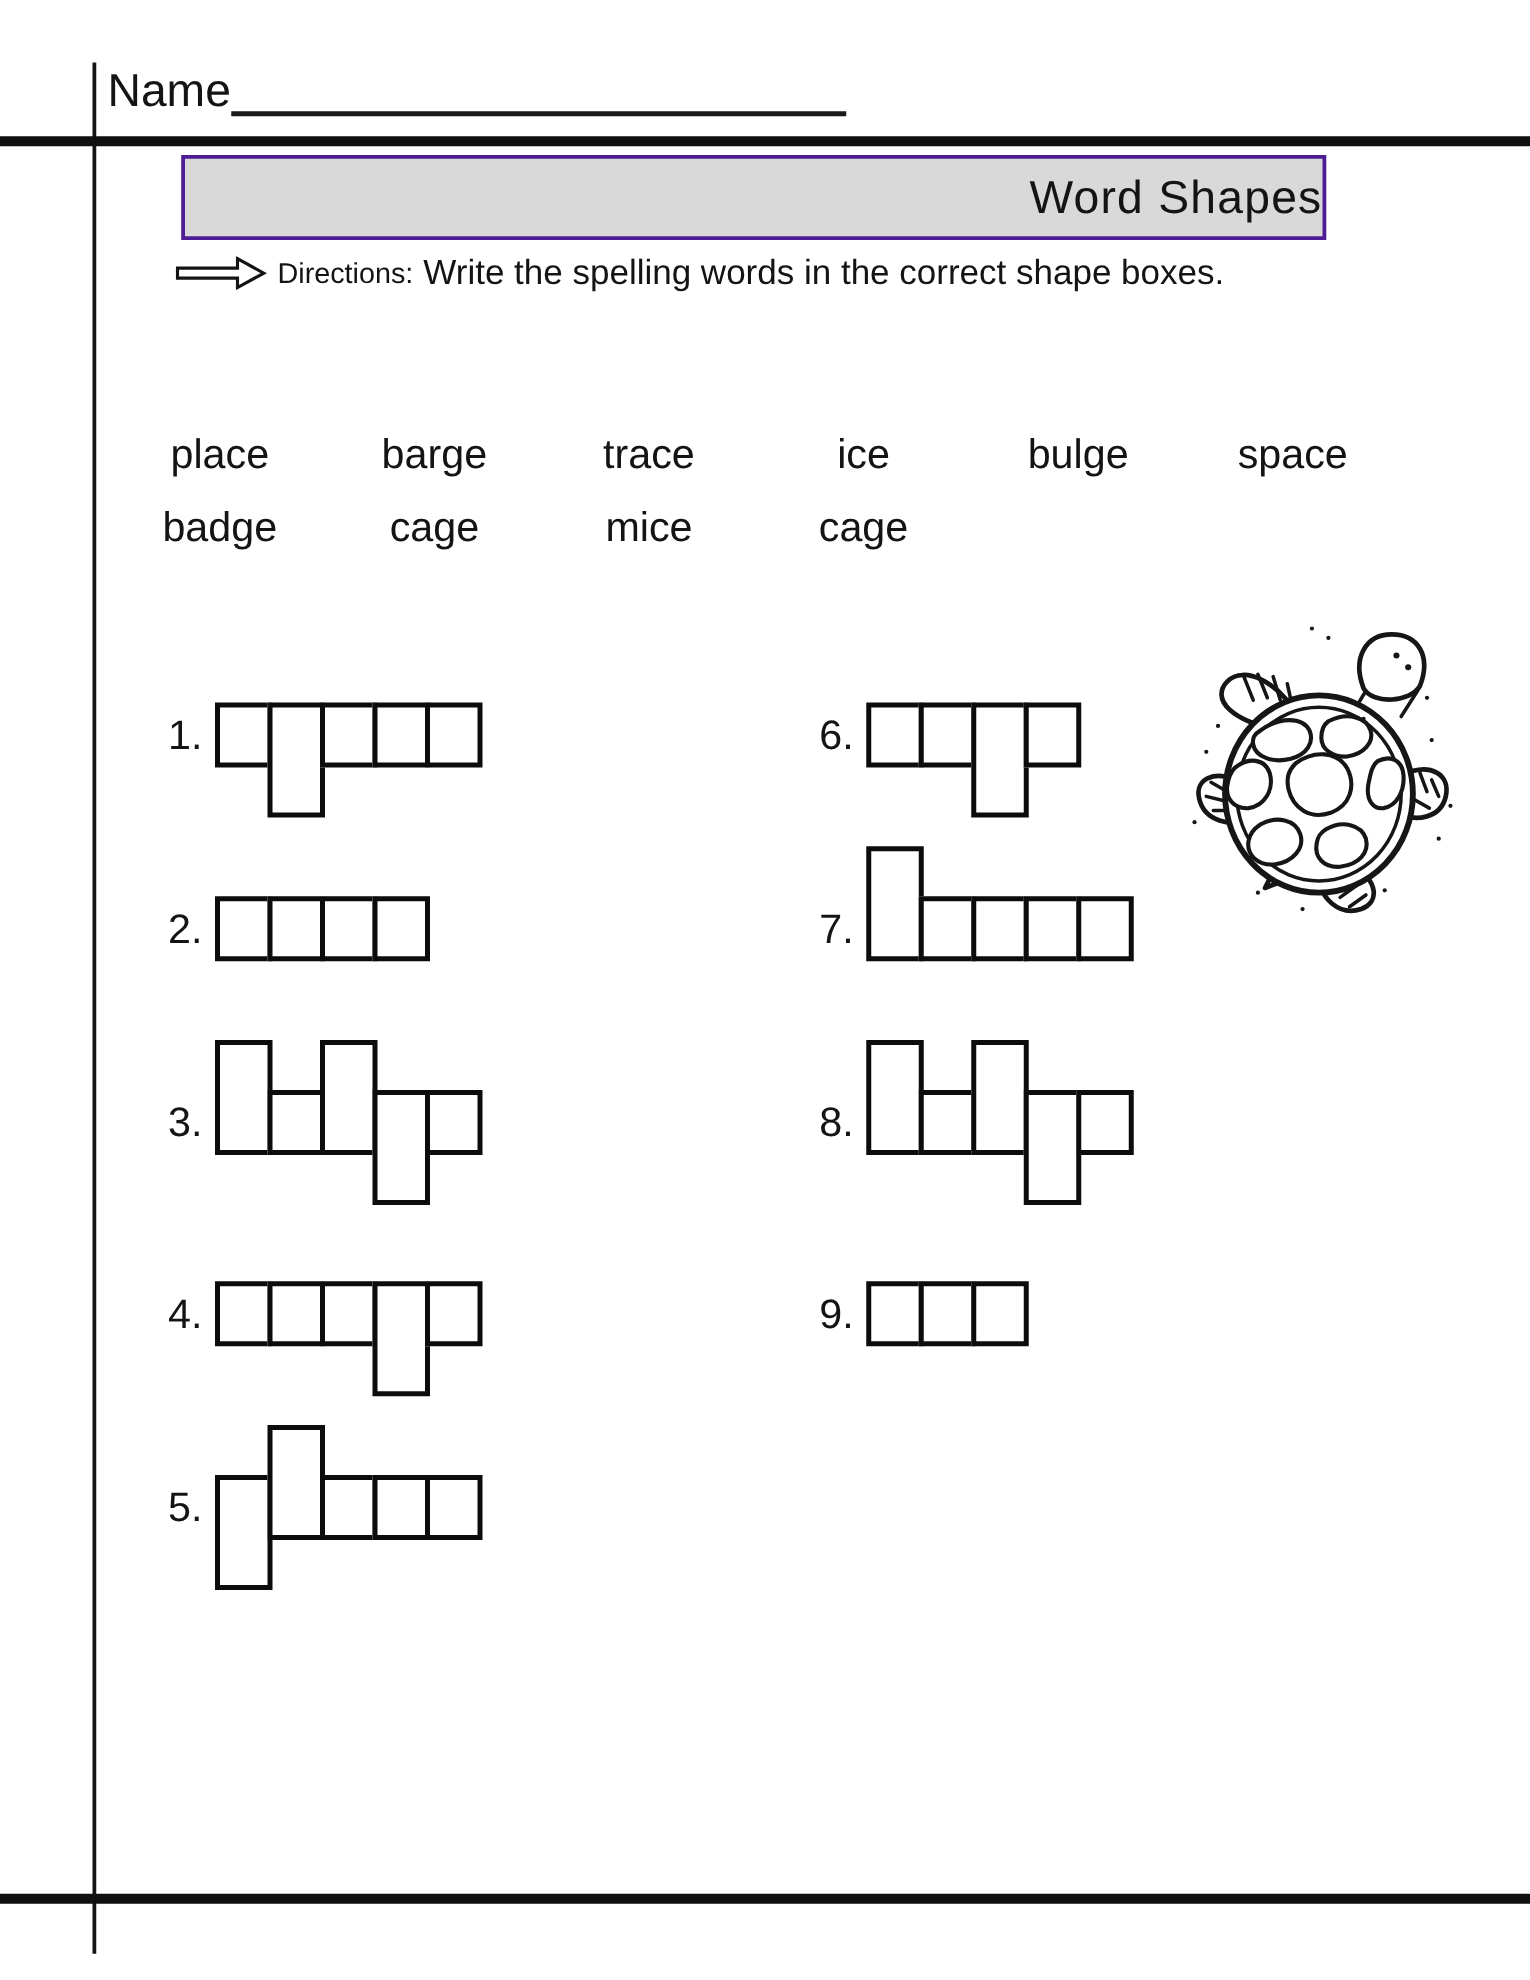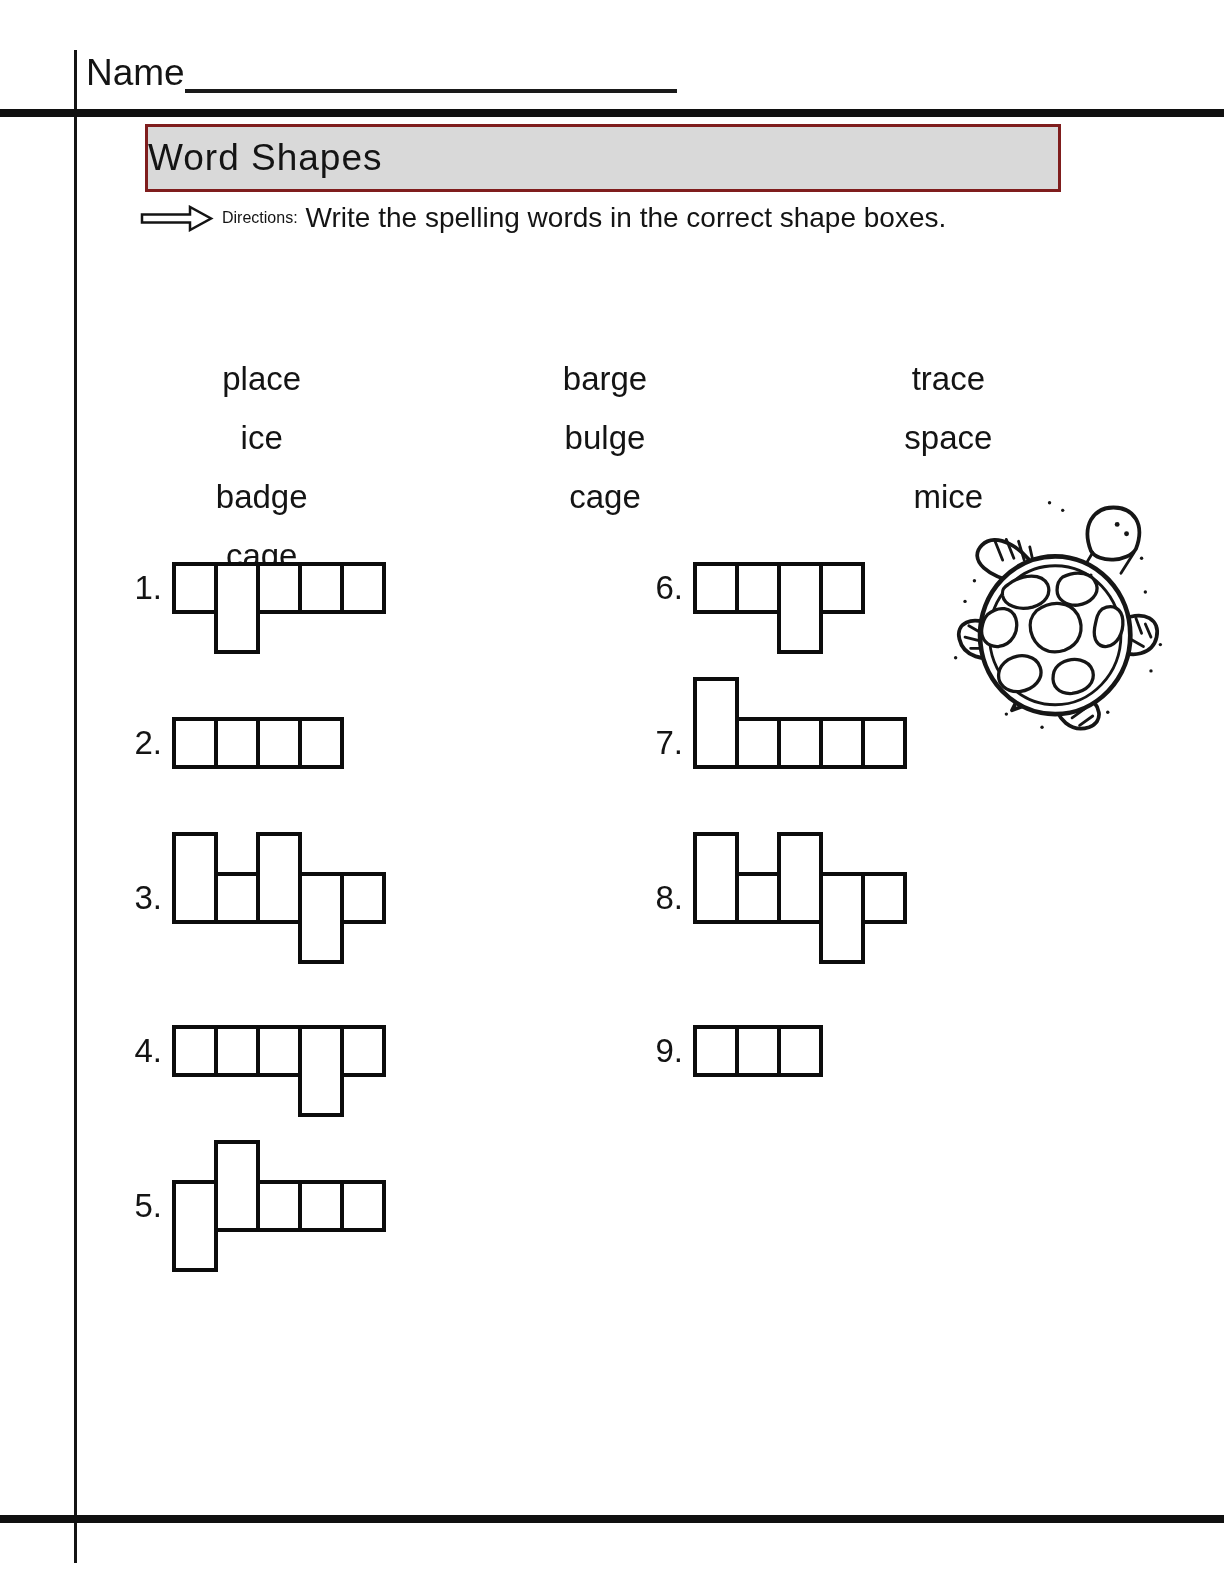--- a/index.html
+++ b/index.html
@@ -21,32 +21,32 @@
   .h-rule{position:absolute;left:0;width:1224px;height:8px;background:#101010;}
   .h-rule.top{top:109px;}
   .h-rule.bottom{top:1515px;}
   
   .name-row{position:absolute;left:86px;top:52px;display:flex;align-items:center;}
   .name-label{font-size:37px;line-height:42px;}
   .name-underline{display:inline-block;width:492px;height:36px;border-bottom:4px solid #1a1a1a;}
   
   .title-banner{
     position:absolute;left:145px;top:124px;width:916px;height:68px;
-    background:var(--title-bg);border:3px solid #7f1d1d;box-sizing:border-box;
-    display:flex;align-items:center;justify-content:flex-start;
+    background:var(--title-bg);border:3px solid #4c1d95;box-sizing:border-box;
+    display:flex;align-items:center;justify-content:flex-end;
   }
   .title-banner .title-text{font-size:37px;letter-spacing:1px;}
   
   .directions-row{position:absolute;left:140px;top:202px;display:flex;align-items:center;gap:8px;}
-  .directions-label{font-size:16px;}
+  .directions-label{font-size:23px;}
   .directions-text{font-size:28px;}
   
   .word-bank{
-    position:absolute;left:90px;top:358px;width:1030px;
-    display:grid;grid-template-columns:repeat(3,1fr);row-gap:17px;
+    position:absolute;left:90px;top:342px;width:1030px;
+    display:grid;grid-template-columns:repeat(6,1fr);row-gap:17px;
   }
   .bank-word{text-align:center;font-size:33px;line-height:42px;}
   
   .shapes-layer{position:absolute;left:0;top:0;width:100%;height:100%;}
   .shape{position:absolute;display:flex;align-items:flex-start;}
   .shape-num{width:56px;box-sizing:border-box;text-align:right;padding-right:10px;font-size:33px;line-height:52px;}
   .cells{display:flex;align-items:flex-start;}
   .cell{box-sizing:border-box;width:46px;border:4px solid #0c0c0c;background:#fff;}
   .cell + .cell{margin-left:-4px;}
   .cell.n{height:52px;}

